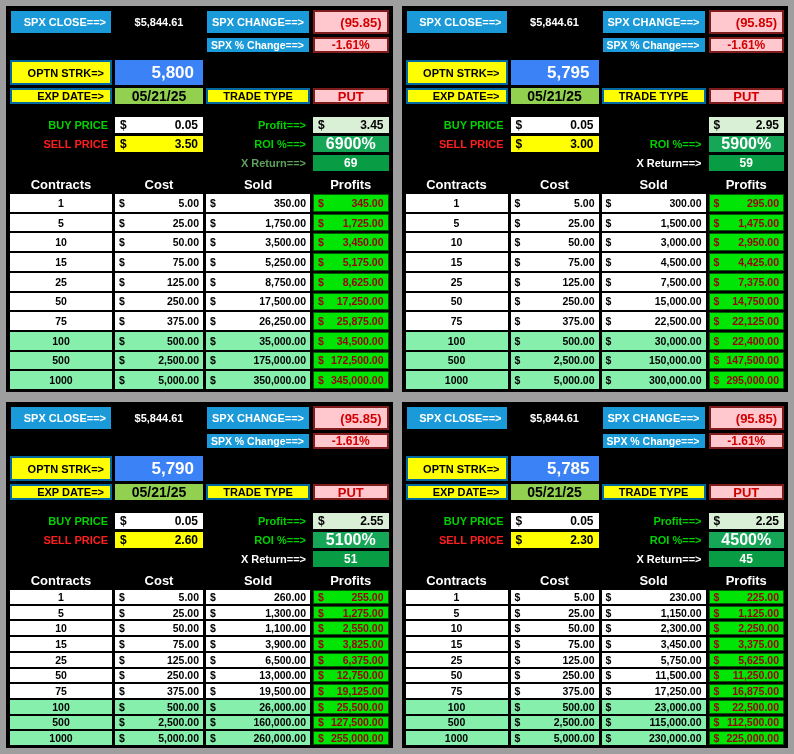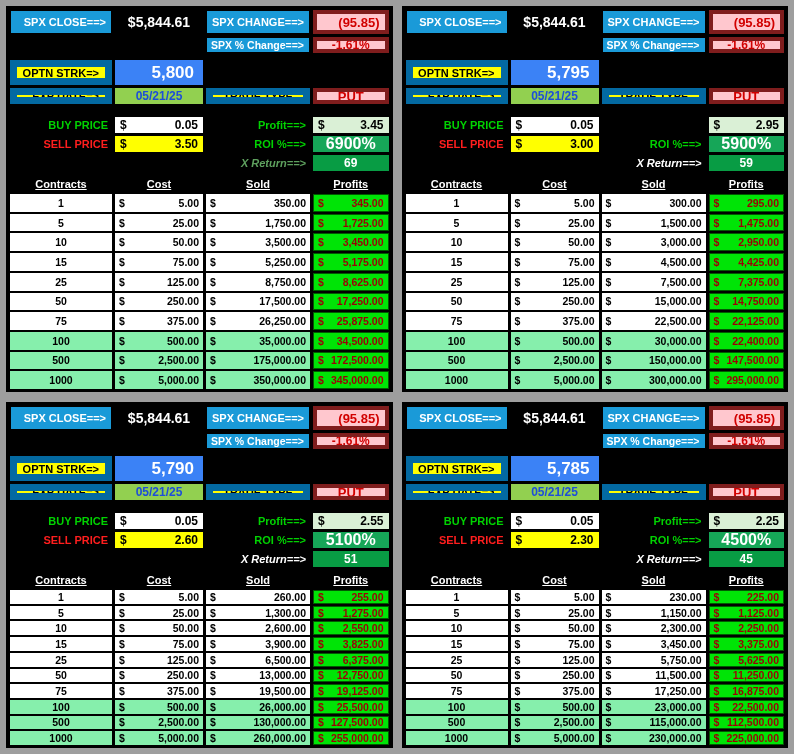--- a/index.html
+++ b/index.html
@@ -40,43 +40,43 @@
   .r-close { height:24px; margin-bottom:3px; }
   .r-pct   { height:16px; margin-bottom:7px; }
   .r-strike{ height:25px; margin-bottom:3px; }
   .r-date  { height:16px; margin-bottom:13px; }
   .r-buy   { height:16px; margin-bottom:3px; }
   .r-sell  { height:16px; margin-bottom:3px; }
   .r-x     { height:16px; margin-bottom:5px; }
   .r-hdr   { height:16px; margin-bottom:2px; }
 
   .blue  { background:#1a9ad8; color:#fff; justify-content:flex-end; padding-right:5px; border:1px solid #000; }
-  .pink  { background:#ffc7ce; color:#d10000; border:4px solid #7f1d1d; }
-  .yellowlab { background:#ffff00; color:#000; justify-content:flex-end; padding-right:6px; border:7px solid #0369a1; }
+  .pink  { background:#ffc7ce; color:#d10000; border:2px solid #7f1d1d; }
+  .yellowlab { background:#ffff00; color:#000; justify-content:flex-end; padding-right:6px; border:2px solid #0369a1; }
   .redcell { background:#3b82f6; color:#fff; justify-content:flex-end; padding-right:9px; font-size:17px; }
-  .datecell { background:#92d050; color:#1d4ed8; justify-content:center; font-size:12px; }
-  .blackval { background:#000; color:#fff; justify-content:center; font-size:14px; }
+  .datecell { background:#92d050; color:#000000; justify-content:center; font-size:14px; }
+  .blackval { background:#000; color:#fff; justify-content:center; font-size:11px; }
   .right { justify-content:flex-end; padding-right:5px; }
   .center { justify-content:center; }
   .fs12 { font-size:12px; }
   .fs13 { font-size:13px; }
 
   .lab-green { color:#00d200; background:transparent; justify-content:flex-end; padding-right:4px; }
   .lab-red   { color:#ff1e1e; background:transparent; justify-content:flex-end; padding-right:4px; }
-  .lab-white { color:#fff; background:transparent; justify-content:flex-end; padding-right:4px;font-style:italic; }
+  .lab-white { color:#fff; background:transparent; justify-content:flex-end; padding-right:4px; }
   .lab-white.green-label { color:#5ea05e; }
 
   .money { justify-content:space-between; padding:0 5px; }
   .whitecell { background:#fff; color:#000; font-size:12px; }
   .yellowcell { background:#ffff00; color:#000; font-size:12px; }
   .profitcell { background:#daf0d6; color:#000; font-size:12px; }
   .roicell { background:#16a658; color:#fff; justify-content:center; font-size:16px; }
   .xcell   { background:#089c44; color:#fff; justify-content:center; font-size:12px; }
 
-  .hdrcell { color:#fff; justify-content:center; font-size:11px;text-decoration:underline; }
+  .hdrcell { color:#fff; justify-content:center; font-size:13px; }
 
   
   .tbody {
     flex:1 1 auto; min-height:0;
     display:flex; flex-direction:column;
     gap:2px;
   }
   .trow {
     flex:1 1 0; min-height:0;
     display:grid;
@@ -639,21 +639,21 @@
   </div>
 
   <div class="trow">
     <div class="tc contracts">10</div>
     <div class="tc money">
       <span>$</span>
       <span>50.00</span>
     </div>
     <div class="tc money">
       <span>$</span>
-      <span>2,600.00</span>
+      <span>1,100.00</span>
     </div>
     <div class="tc money profits">
       <span>$</span>
       <span>2,550.00</span>
     </div>
   </div>
 
   <div class="trow">
     <div class="tc contracts">15</div>
     <div class="tc money">
@@ -735,21 +735,21 @@
   </div>
 
   <div class="trow hl">
     <div class="tc contracts">500</div>
     <div class="tc money">
       <span>$</span>
       <span>2,500.00</span>
     </div>
     <div class="tc money">
       <span>$</span>
-      <span>130,000.00</span>
+      <span>160,000.00</span>
     </div>
     <div class="tc money profits">
       <span>$</span>
       <span>127,500.00</span>
     </div>
   </div>
 
   <div class="trow hl">
     <div class="tc contracts">1000</div>
     <div class="tc money">

